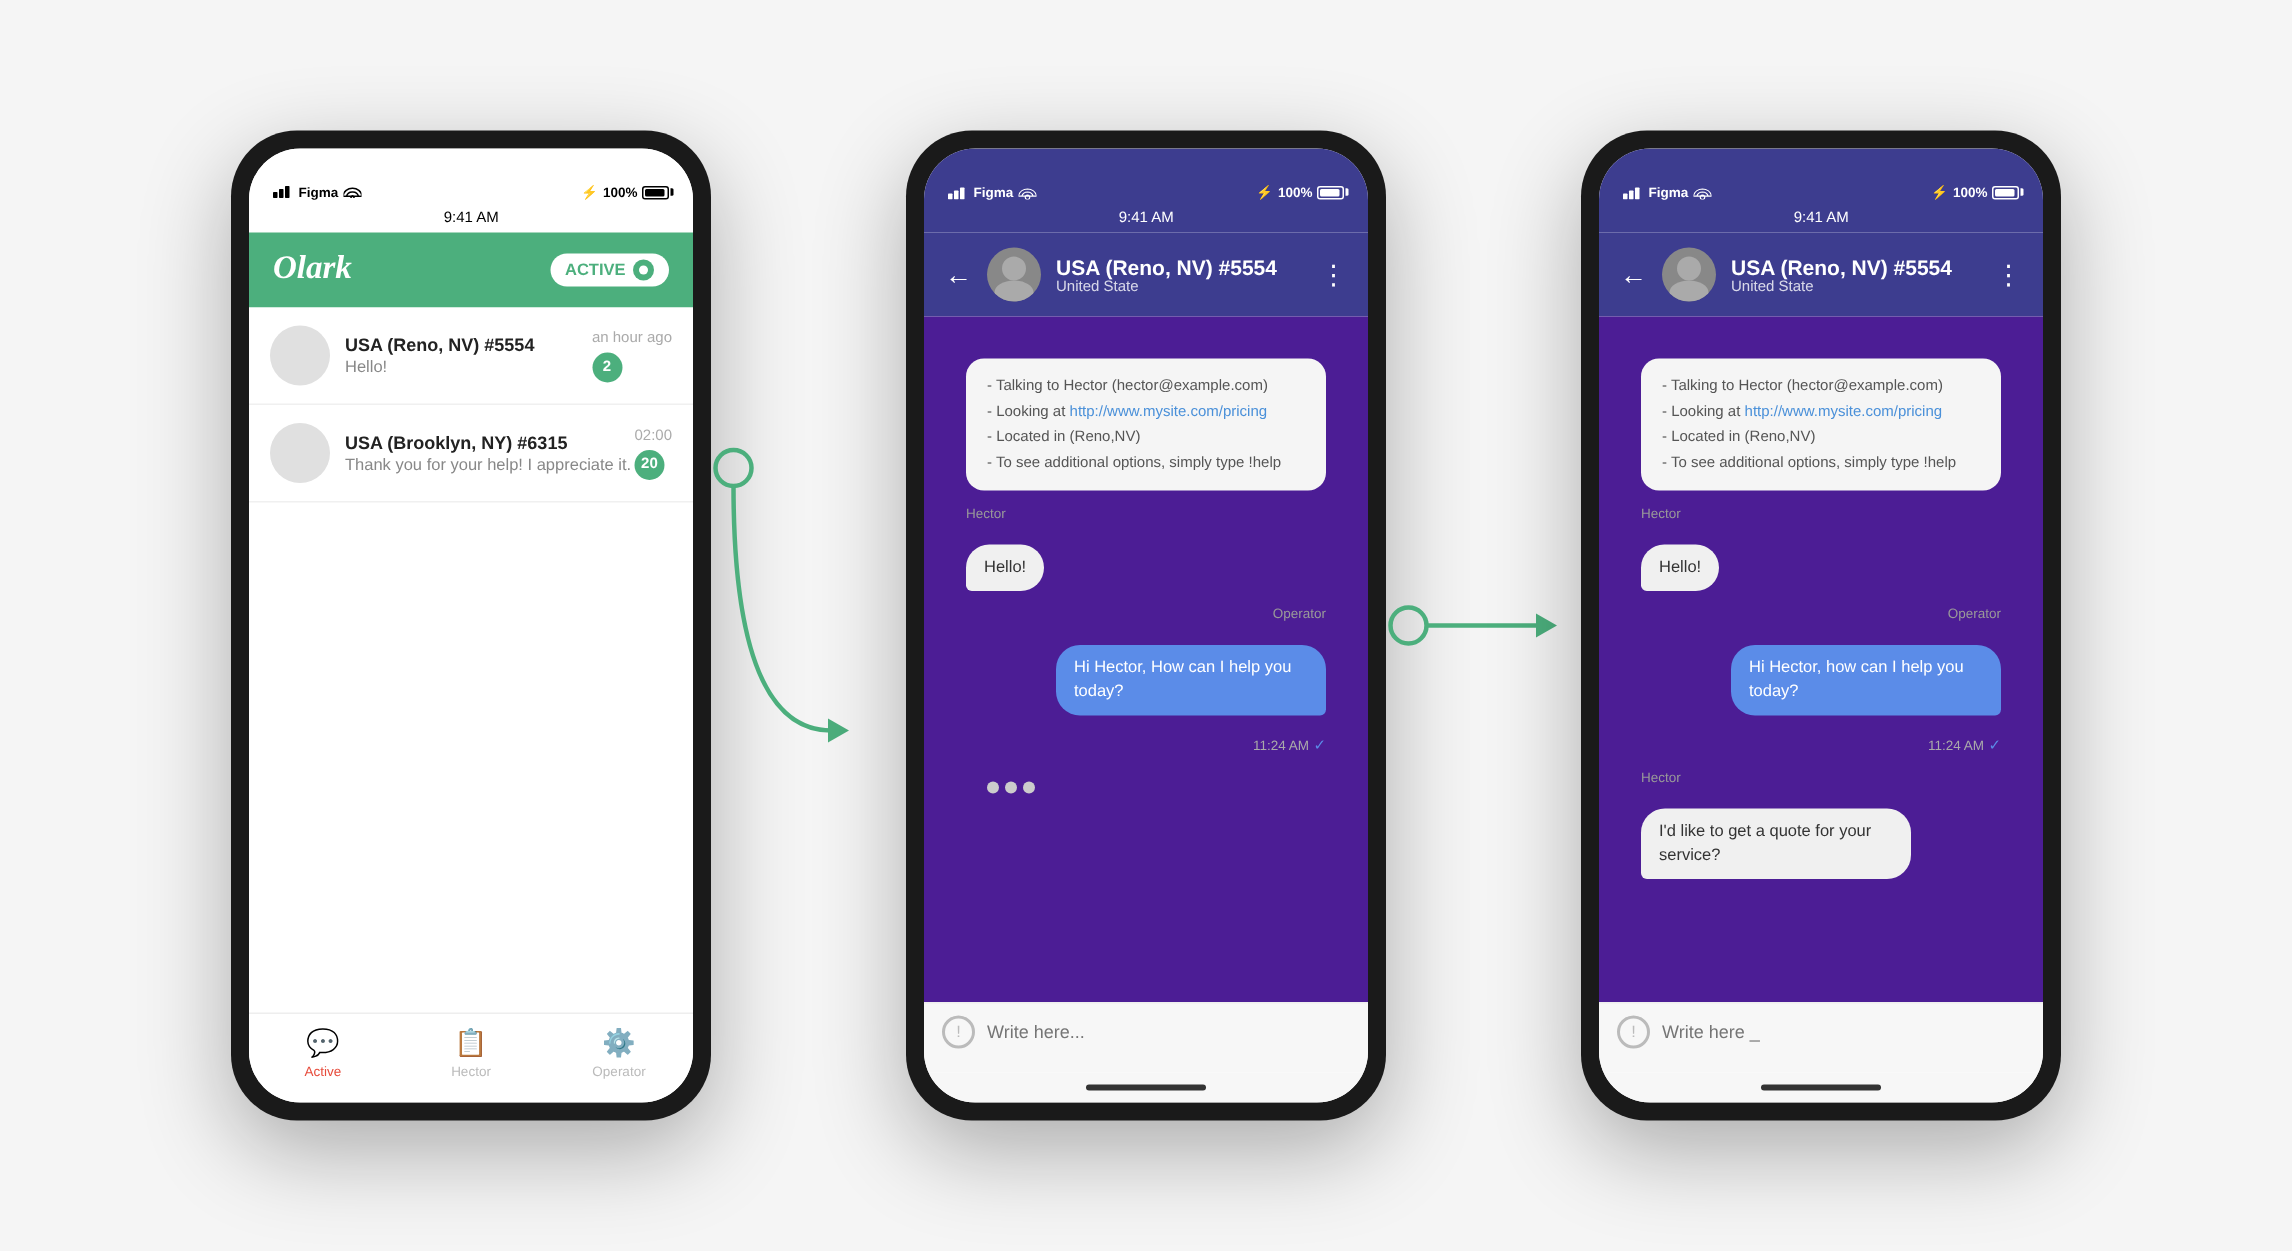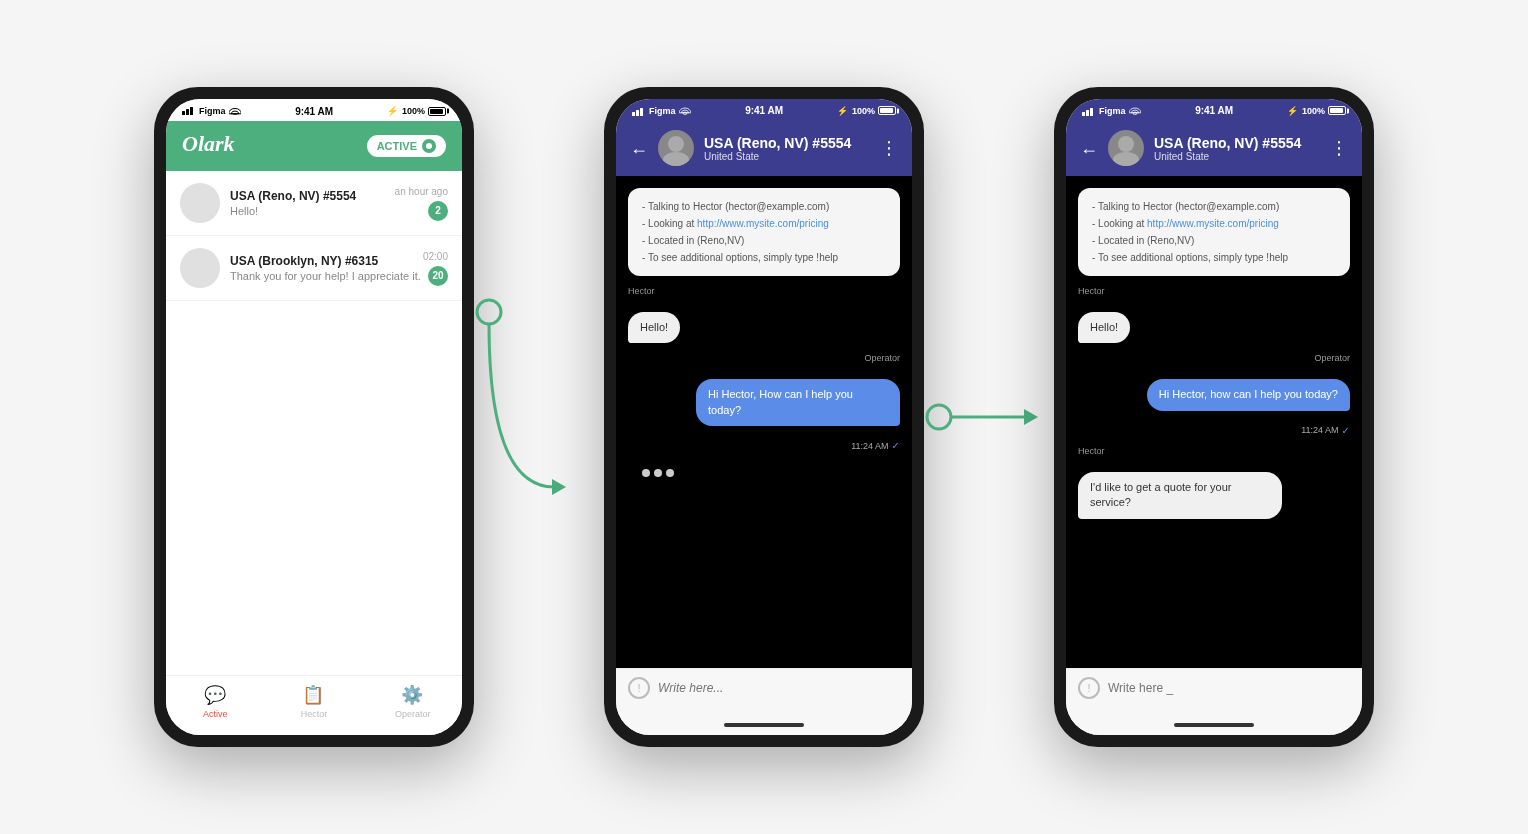--- a/index.html
+++ b/index.html
@@ -57,21 +57,21 @@
       color: #000;
       flex-shrink: 0;
     }
 
     .status-bar.dark {
       background: #3d3d8f;
       color: #fff;
     }
 
     .status-left { display: flex; align-items: center; gap: 3px; font-size: 9px; }
-    .status-center { font-size: 10px; font-weight: 700; }
+    .status-center { font-size: 10px; font-weight: 400; margin-top: 35px; }
     .status-right { display: flex; align-items: center; gap: 3px; font-size: 9px; }
 
     .battery-icon {
       width: 18px;
       height: 9px;
       border: 1.5px solid currentColor;
       border-radius: 2px;
       position: relative;
       display: inline-flex;
       align-items: center;
@@ -157,21 +157,21 @@
       background: #e0e0e0;
       border-radius: 50%;
       flex-shrink: 0;
       margin-right: 10px;
     }
 
     .chat-info { flex: 1; min-width: 0; }
     .chat-name { font-size: 12px; font-weight: 600; color: #222; }
     .chat-preview { font-size: 11px; color: #888; margin-top: 2px; white-space: nowrap; overflow: hidden; text-overflow: ellipsis; }
 
-    .chat-meta { display: flex; flex-direction: column; align-items: flex-end; gap: 4px; }
+    .chat-meta { display: flex; flex-direction: column; gap: 4px; }
     .chat-time { font-size: 10px; color: #aaa; white-space: nowrap; }
     .unread-badge {
       background: #4caf7d;
       color: #fff;
       border-radius: 50%;
       width: 20px;
       height: 20px;
       font-size: 10px;
       font-weight: 700;
       display: flex;
@@ -229,22 +229,22 @@
 
     .header-info { flex: 1; }
     .header-name { font-size: 14px; font-weight: 700; color: #fff; }
     .header-sub { font-size: 10px; color: rgba(255,255,255,0.8); }
 
     .more-icon { color: #fff; font-size: 18px; }
 
     .chat-body {
       flex: 1;
       overflow: hidden;
-      background: #000000;
-      padding: 12px;
+      background: #4c1d95;
+      padding: 28px;
       display: flex;
       flex-direction: column;
       gap: 10px;
     }
 
     .info-card {
       background: #f5f5f5;
       border-radius: 12px;
       padding: 10px 14px;
       font-size: 10px;
@@ -522,21 +522,21 @@
           <div class="typing-dot"></div>
           <div class="typing-dot"></div>
           <div class="typing-dot"></div>
         </div>
 
         <div style="flex:1"></div>
       </div>
 
       <div class="chat-input-bar">
         <div class="input-warn-icon">!</div>
-        <input class="input-field" type="text" placeholder="Write here..." style="pointer-events: none; font-style: italic;">
+        <input class="input-field" type="text" placeholder="Write here..." style="pointer-events: none;">
       </div>
 
       <div class="home-indicator">
         <div class="home-bar"></div>
       </div>
     </div>
   </div>
 
   <div style="position: relative; width: 130px; height: 660px; flex-shrink: 0;">
     <svg width="130" height="660" viewBox="0 0 130 660">

